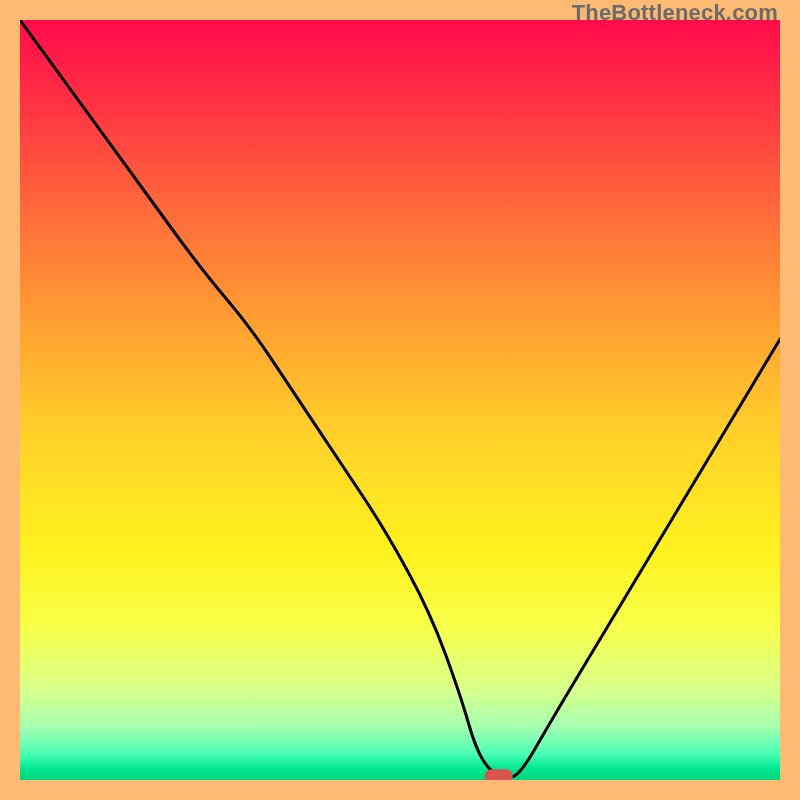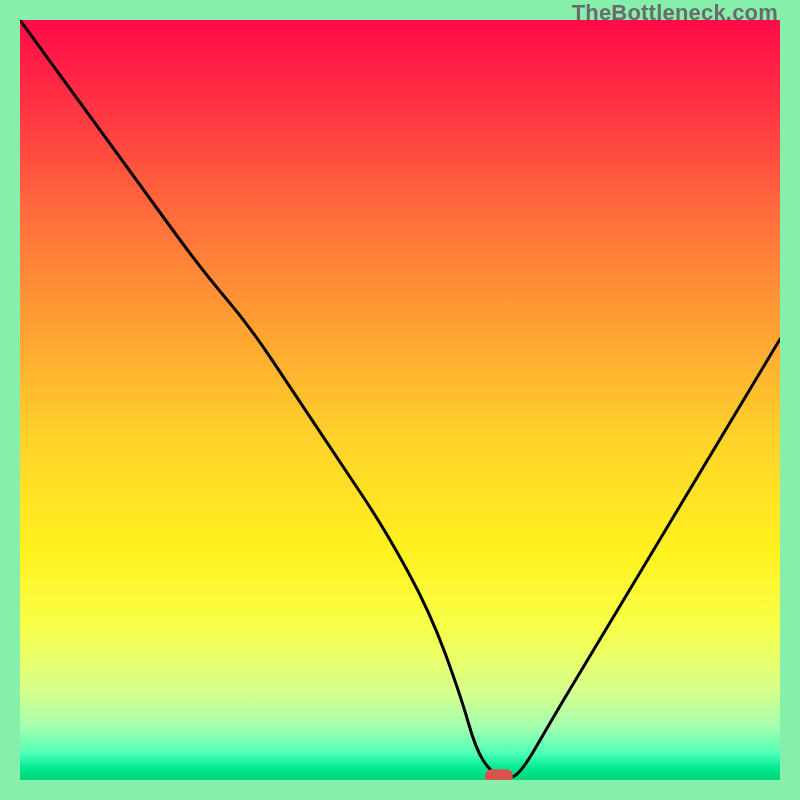--- a/index.html
+++ b/index.html
@@ -7,21 +7,21 @@
     padding: 0;
     width: 800px;
     height: 800px;
     background: #000;
     overflow: hidden;
   }
   .container {
     position: relative;
     width: 800px;
     height: 800px;
-    background: #86efac;
+    background: #fdba74;
   }
   .plot-area {
     position: absolute;
     left: 20px;
     top: 20px;
     width: 760px;
     height: 760px;
   }
   .watermark {
     position: absolute;

